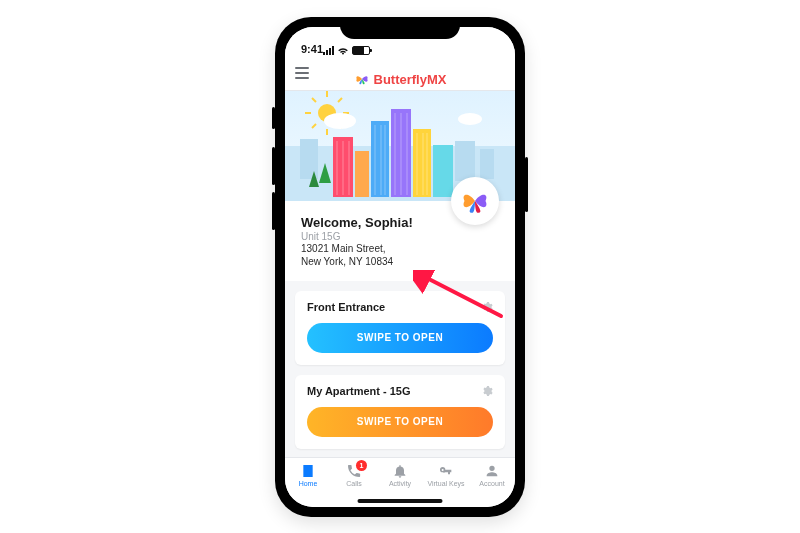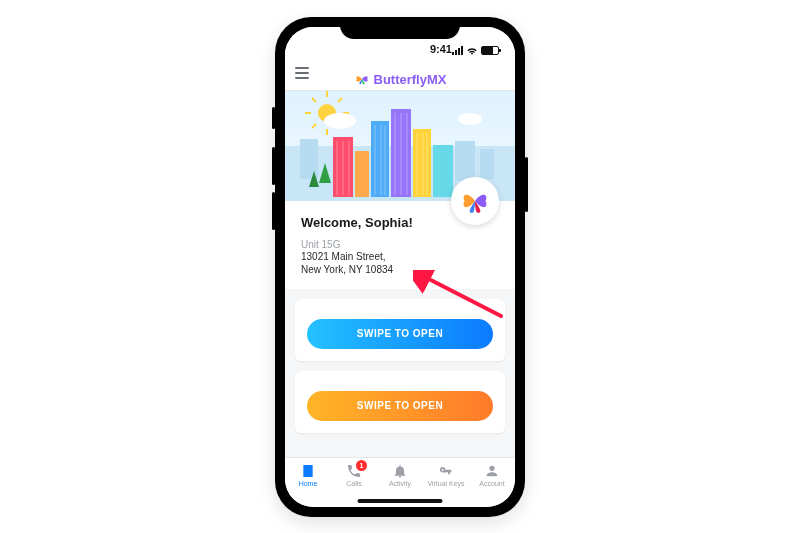--- a/index.html
+++ b/index.html
@@ -45,21 +45,21 @@
     z-index:20;
   }
   .screen {
     position:relative; width:100%; height:100%;
     background:#f5f6f8; border-radius:28px; overflow:hidden;
     display:flex; flex-direction:column;
   }
 
   
   .status {
-    height:30px; display:flex; justify-content:flex-end;
+    height:30px; display:flex; justify-content:flex-start;
     align-items:flex-end; padding:0 16px 2px 16px; font-size:11px;
     font-weight:600; color:#111; background:#fff;
   }
   .status .right { display:flex; gap:3px; align-items:flex-end; }
   .sig { display:flex; gap:1px; align-items:flex-end; }
   .sig i { width:2px; background:#111; display:block; }
   .sig i:nth-child(1){height:3px}.sig i:nth-child(2){height:5px}
   .sig i:nth-child(3){height:7px}.sig i:nth-child(4){height:9px}
   .wifi { width:12px; height:9px; }
   .batt { width:18px; height:9px; border:1px solid #111; border-radius:2px; position:relative; }
@@ -67,21 +67,21 @@
   .batt i { display:block; height:100%; background:#111; width:70%; }
 
   
   .appbar {
     height:34px; background:#fff; display:flex; align-items:center;
     justify-content:center; position:relative; border-bottom:1px solid var(--divider);
   }
   .hamb { position:absolute; left:10px; top:50%; transform:translateY(-50%);
           display:flex; flex-direction:column; gap:3px; cursor:pointer;}
   .hamb i { width:14px; height:2px; background:#6b6f75; display:block; border-radius:1px;}
-  .brand { display:flex; gap:4px; align-items:center; font-weight:700; font-size:13px; color:#8b5cf6;margin-top:12px;}
+  .brand { display:flex; gap:4px; align-items:center; font-weight:700; font-size:13px; color:#ef4444;margin-top:12px;}
   .brand svg { width:16px; height:16px; }
 
   
   .hero {
     height:110px;
     background:linear-gradient(#dff2ff,#f1faff);
     position:relative; overflow:visible;
   }
   .hero svg.sky { position:absolute; inset:0; width:100%; height:100%; }
   .avatar {
@@ -90,21 +90,21 @@
     box-shadow:0 2px 6px rgba(0,0,0,.15);
     display:flex; align-items:center; justify-content:center;
   }
   .avatar svg { width:28px; height:28px; }
 
   
   .welcome {
     padding:14px 16px 12px 16px; background:#fff;
   }
   .welcome .hi { font-weight:700; font-size:13px; color:#1a1a1a; }
-  .welcome .unit { font-size:10px; color:var(--grey); margin-top:9px; }
+  .welcome .unit { font-size:10px; color:var(--grey); margin-top:1px; }
   .welcome .addr { font-size:10px; color:#2a2a2a; margin-top:0; line-height:1.35;}
 
   
   .content { flex:1; overflow:hidden; background:#f5f6f8; padding:0 10px; }
 
   
   .card {
     background:#fff; border-radius:6px; margin-top:10px;
     padding:10px 12px 12px 12px; box-shadow:0 1px 2px rgba(0,0,0,.06);
   }
@@ -267,26 +267,42 @@
         <div class="hi">Welcome, Sophia!</div>
         <div class="unit">Unit 15G</div>
         <div class="addr">
           <span>13021 Main Street,</span><br>
           <span>New York, NY 10834</span>
         </div>
       </div>
 
       <div class="content">
         <div class="card">
+          <div class="card-head">
+            <span class="card-title">Front Entrance</span>
+            <span class="gear">
+              <svg viewBox="0 0 24 24">
+                  <path fill="currentColor" d="M12 8a4 4 0 100 8 4 4 0 000-8zm9.4 4a7.5 7.5 0 00-.13-1.4l2-1.55-2-3.46-2.35.95a7.6 7.6 0 00-2.42-1.4L16 2h-4l-.5 2.64a7.6 7.6 0 00-2.42 1.4l-2.35-.95-2 3.46 2 1.55A7.5 7.5 0 006.6 12c0 .47.05.94.13 1.4l-2 1.55 2 3.46 2.35-.95c.73.6 1.55 1.07 2.42 1.4L12 22h4l.5-2.64a7.6 7.6 0 002.42-1.4l2.35.95 2-3.46-2-1.55c.08-.46.13-.93.13-1.4z"></path>
+                </svg>
+            </span>
+          </div>
           <div class="swipe blue">
             <span>SWIPE TO OPEN</span>
           </div>
         </div>
 
         <div class="card">
+          <div class="card-head">
+            <span class="card-title">My Apartment - 15G</span>
+            <span class="gear">
+              <svg viewBox="0 0 24 24">
+                  <path fill="currentColor" d="M12 8a4 4 0 100 8 4 4 0 000-8zm9.4 4a7.5 7.5 0 00-.13-1.4l2-1.55-2-3.46-2.35.95a7.6 7.6 0 00-2.42-1.4L16 2h-4l-.5 2.64a7.6 7.6 0 00-2.42 1.4l-2.35-.95-2 3.46 2 1.55A7.5 7.5 0 006.6 12c0 .47.05.94.13 1.4l-2 1.55 2 3.46 2.35-.95c.73.6 1.55 1.07 2.42 1.4L12 22h4l.5-2.64a7.6 7.6 0 002.42-1.4l2.35.95 2-3.46-2-1.55c.08-.46.13-.93.13-1.4z"></path>
+                </svg>
+            </span>
+          </div>
           <div class="swipe orange">
             <span>SWIPE TO OPEN</span>
           </div>
         </div>
       </div>
 
       <div class="tabbar">
         <div class="tab active">
           <svg viewBox="0 0 24 24">
               <path fill="currentColor" d="M5 3h14v18H5V3zm3 3h2v2H8V6zm0 4h2v2H8v-2zm0 4h2v2H8v-2zm6-8h2v2h-2V6zm0 4h2v2h-2v-2zm0 4h2v2h-2v-2z"></path>

